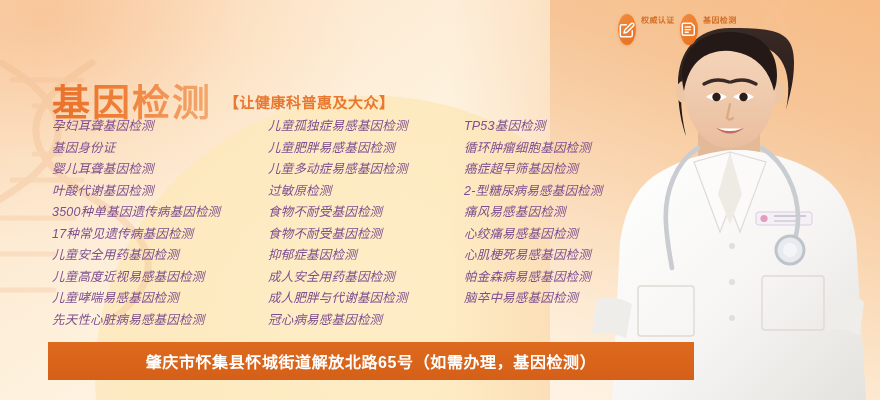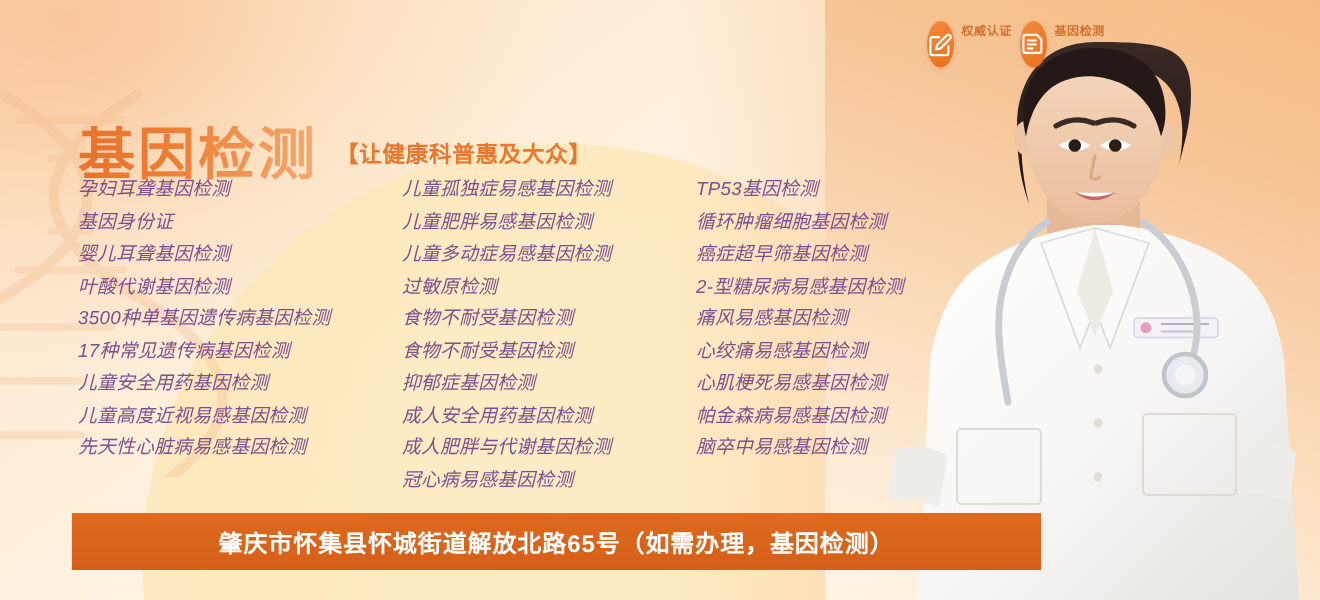--- a/index.html
+++ b/index.html
@@ -251,20 +251,21 @@
   <div class="lists">
     <div class="col">
       <div class="item">孕妇耳聋基因检测</div>
       <div class="item">基因身份证</div>
       <div class="item">婴儿耳聋基因检测</div>
       <div class="item">叶酸代谢基因检测</div>
       <div class="item">3500种单基因遗传病基因检测</div>
       <div class="item">17种常见遗传病基因检测</div>
       <div class="item">儿童安全用药基因检测</div>
       <div class="item">儿童高度近视易感基因检测</div>
+      <div class="item">儿童哮喘易感基因检测</div>
       <div class="item">先天性心脏病易感基因检测</div>
     </div>
 
     <div class="col">
       <div class="item">儿童孤独症易感基因检测</div>
       <div class="item">儿童肥胖易感基因检测</div>
       <div class="item">儿童多动症易感基因检测</div>
       <div class="item">过敏原检测</div>
       <div class="item">食物不耐受基因检测</div>
       <div class="item">食物不耐受基因检测</div>

